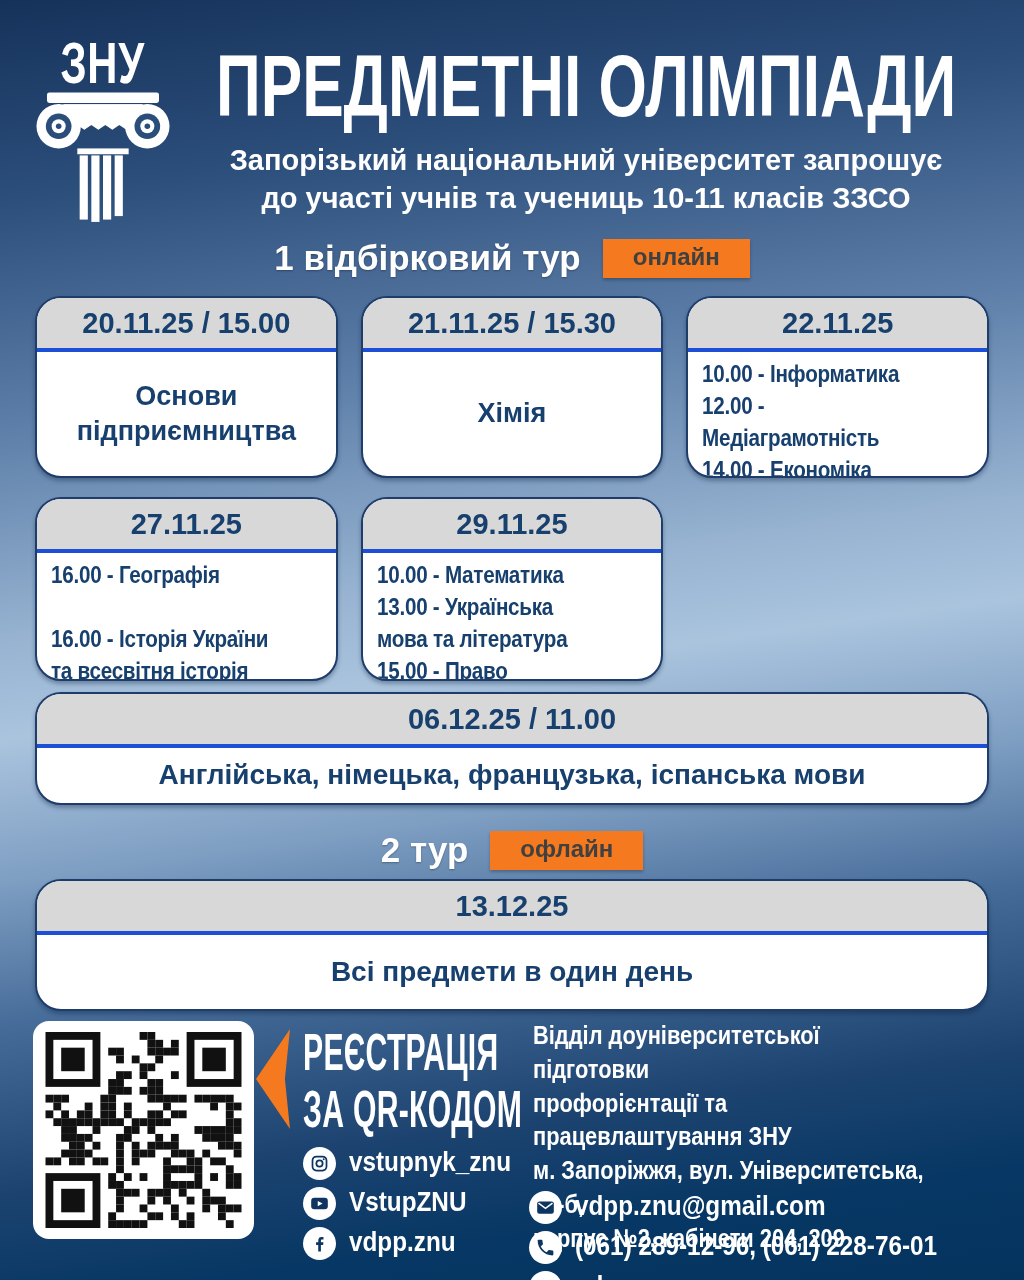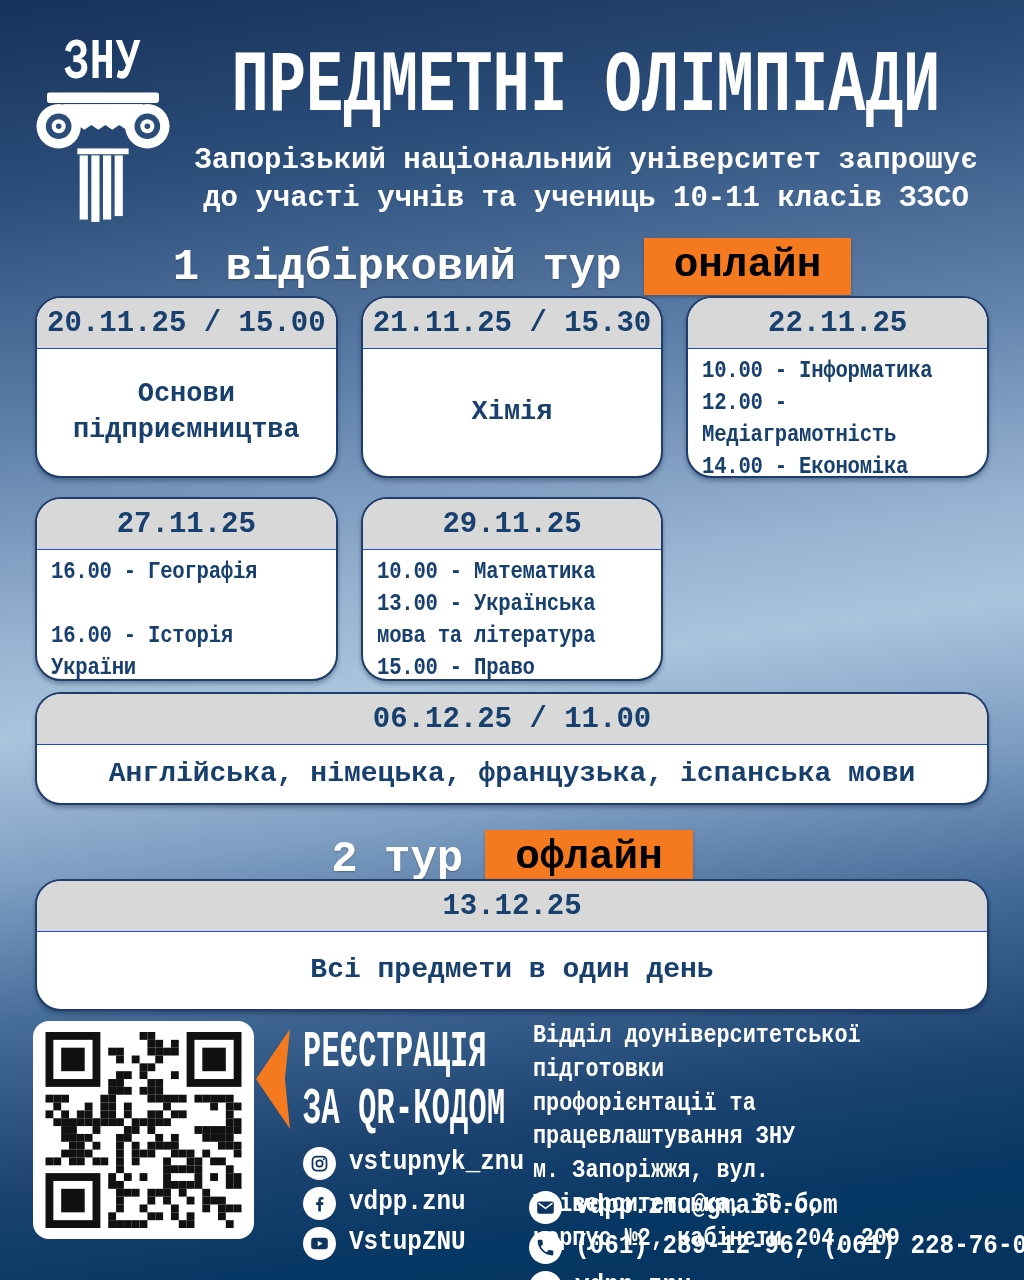--- a/index.html
+++ b/index.html
@@ -1,43 +1,43 @@
 <!DOCTYPE html>
 <html><head>
 <meta charset="utf-8">
 <style>
   * { margin:0; padding:0; box-sizing:border-box; }
   html,body { background:#0a2c52; }
   .poster {
     position:relative; width:1024px; height:1280px; overflow:hidden;
-    font-family:Liberation Mono, monospace;
+    font-family:Liberation Sans, sans-serif;
     background:linear-gradient(172deg,
       #15325a 0%, #2c4e7b 14%, #5c7ea8 30%, #97b3d1 45%,
       #aac4de 52%, #7e9ec2 62%, #466c99 72%, #1c4370 84%,
       #073764 92%, #04335e 100%);
   }
   
   .logo { position:absolute; left:26px; top:34px; width:154px; height:196px; display:flex; flex-direction:column; align-items:center; }
   .logo-text { color:#fff; font-weight:800; font-size:58px; line-height:1; transform:scaleX(0.72); letter-spacing:1px; }
   .logo-column { margin-top:-2px; }
   .title-wrap { position:absolute; left:180px; top:38px; width:812px; height:96px; display:flex; align-items:center; justify-content:center; }
   .title-wrap span { font-size:84px; font-weight:800; color:#fff; white-space:nowrap; transform:scale(0.74,1.04); letter-spacing:0; }
   .subtitle { position:absolute; left:180px; top:142px; width:812px; text-align:center; color:#fff; font-size:29px; font-weight:700; line-height:1.3; white-space:pre-line; }
   
   .section-row { position:absolute; left:0; width:100%; display:flex; justify-content:center; align-items:center; gap:22px; }
   .section-1 { top:238px; }
   .section-2 { top:830px; }
-  .section-label { color:#fff; font-size:44px; font-weight:800; text-shadow:0 1px 2px rgba(0,0,0,.3); }
-  .badge { background:#f4791f; color:#000000; font-size:41px; font-weight:800; padding:4px 30px 7px 30px; box-shadow:0 2px 3px rgba(0,0,0,.25); }
+  .section-label { color:#fff; font-size:35px; font-weight:800; text-shadow:0 1px 2px rgba(0,0,0,.3); }
+  .badge { background:#f4791f; color:#404040; font-size:24px; font-weight:800; padding:4px 30px 7px 30px; box-shadow:0 2px 3px rgba(0,0,0,.25); }
   
   .cards-row { position:absolute; left:35px; width:954px; display:grid; grid-template-columns:1fr 1fr 1fr; gap:23px; }
   .row-1 { top:296px; height:182px; }
   .row-2 { top:497px; height:184px; }
   .card { background:#fff; border:2px solid #1e3d6b; border-radius:26px; overflow:hidden; display:flex; flex-direction:column; box-shadow:0 3px 4px rgba(10,30,60,.35); }
-  .card-header { background:#d8d8d8; border-bottom:1px solid #1d4ed8; text-align:center; font-size:29px; font-weight:800; color:#17406e; padding:9px 4px 8px 4px; }
+  .card-header { background:#d8d8d8; border-bottom:4px solid #1d4ed8; text-align:center; font-size:29px; font-weight:800; color:#17406e; padding:9px 4px 8px 4px; }
   .card-body { flex:1; display:flex; align-items:center; justify-content:center; color:#17406e; font-weight:700; font-size:27px; line-height:1.3; text-align:center; padding:6px 10px; }
   .card-body .txt { white-space:pre-line; }
   .card-body.left { justify-content:flex-start; text-align:left; padding-left:14px; font-size:24px; line-height:1.34; }
   .card-body.left .txt { transform:scaleX(0.86); transform-origin:left center; width:116%; letter-spacing:-0.3px; }
   .wide-card { position:absolute; left:35px; width:954px; background:#fff; border:2px solid #1e3d6b; border-radius:26px; overflow:hidden; display:flex; flex-direction:column; box-shadow:0 3px 4px rgba(10,30,60,.35); }
   .wide-1 { top:692px; height:113px; }
   .wide-2 { top:879px; height:132px; }
   .wide-card .card-body { font-size:28px; }
   
   .qr-box { position:absolute; left:33px; top:1021px; width:221px; height:218px; background:#fff; border-radius:16px; padding:11px; }
@@ -388,33 +388,33 @@
             <rect x="4" y="4" width="16" height="16" rx="4.5"></rect>
             <circle cx="12" cy="12" r="3.6"></circle>
             <circle cx="16.8" cy="7.2" r="1.1" fill="#0d3560" stroke="none"></circle>
           </svg>
       </span>
       <span class="icon-label">vstupnyk_znu</span>
     </div>
     <div class="icon-row">
       <span class="circle-icon">
         <svg viewBox="0 0 24 24">
-            <path fill="#0d3560" d="M13.6 21v-7.4h2.5l.4-2.9h-2.9V8.8c0-.84.23-1.41 1.44-1.41h1.54V4.8c-.27-.04-1.18-.11-2.24-.11-2.22 0-3.74 1.35-3.74 3.84v2.17H8.1v2.9h2.45V21h3.05z"></path>
-          </svg>
-      </span>
-      <span class="icon-label">vdpp.znu</span>
-    </div>
-    <div class="icon-row">
-      <span class="circle-icon">
-        <svg viewBox="0 0 24 24">
             <rect x="2.5" y="5.5" width="19" height="13" rx="3.5" fill="#0d3560"></rect>
             <path d="M10 9l5.5 3L10 15z" fill="#fff"></path>
           </svg>
       </span>
       <span class="icon-label">VstupZNU</span>
+    </div>
+    <div class="icon-row">
+      <span class="circle-icon">
+        <svg viewBox="0 0 24 24">
+            <path fill="#0d3560" d="M13.6 21v-7.4h2.5l.4-2.9h-2.9V8.8c0-.84.23-1.41 1.44-1.41h1.54V4.8c-.27-.04-1.18-.11-2.24-.11-2.22 0-3.74 1.35-3.74 3.84v2.17H8.1v2.9h2.45V21h3.05z"></path>
+          </svg>
+      </span>
+      <span class="icon-label">vdpp.znu</span>
     </div>
   </div>
 
   <div class="icon-list contacts">
     <div class="icon-row">
       <span class="circle-icon">
         <svg viewBox="0 0 24 24">
             <rect x="2.5" y="5" width="19" height="14" rx="2.5" fill="#0d3560"></rect>
             <path d="M4 7l8 6 8-6" stroke="#fff" stroke-width="1.8" fill="none"></path>
           </svg>

